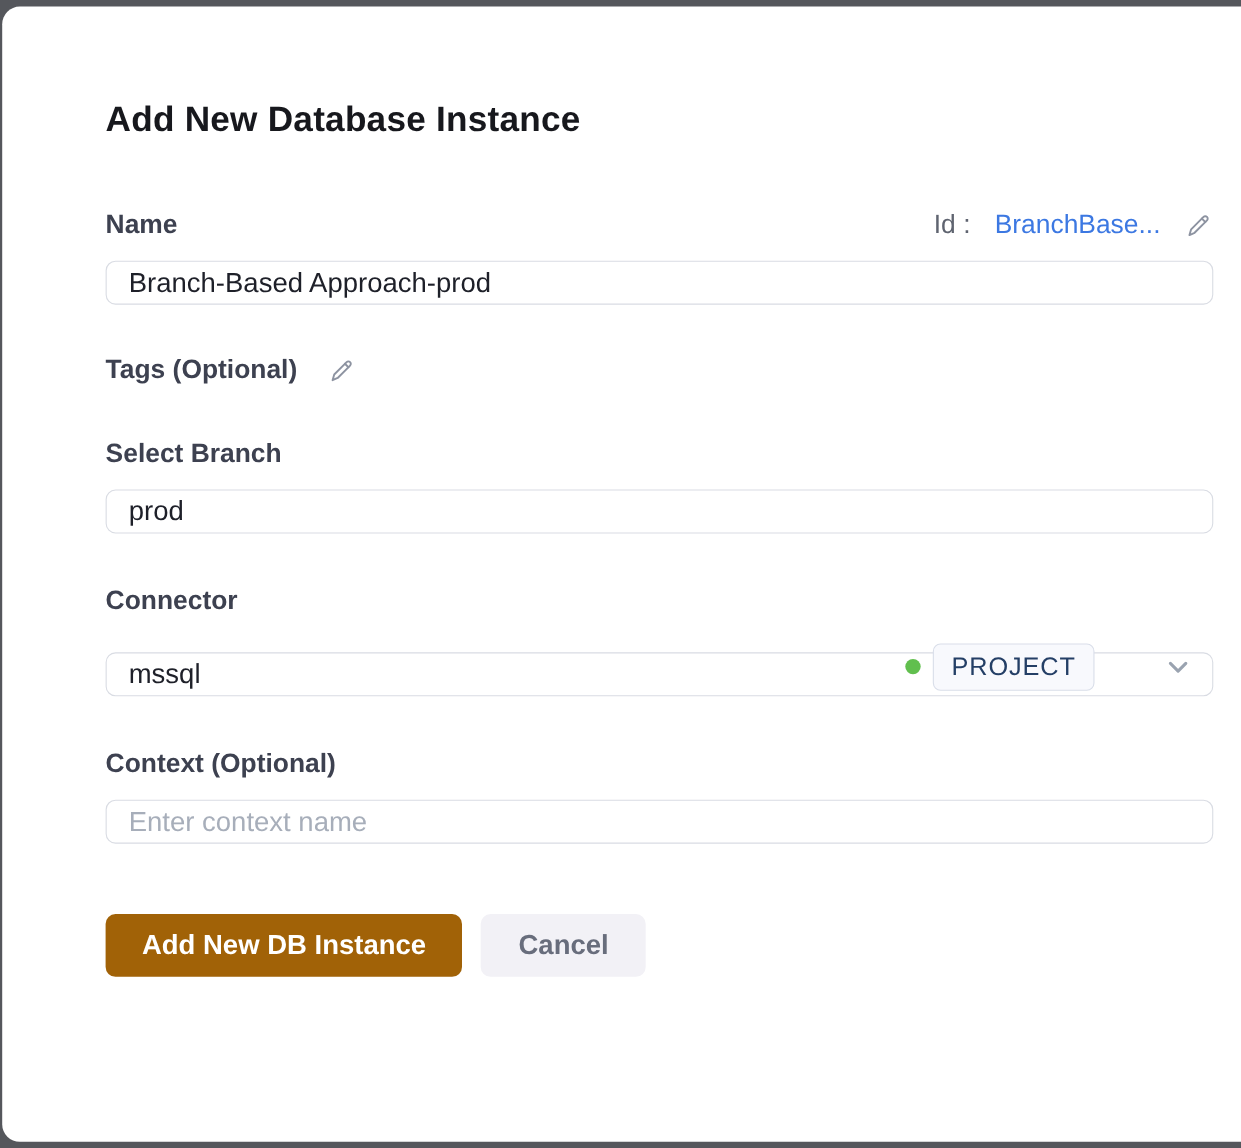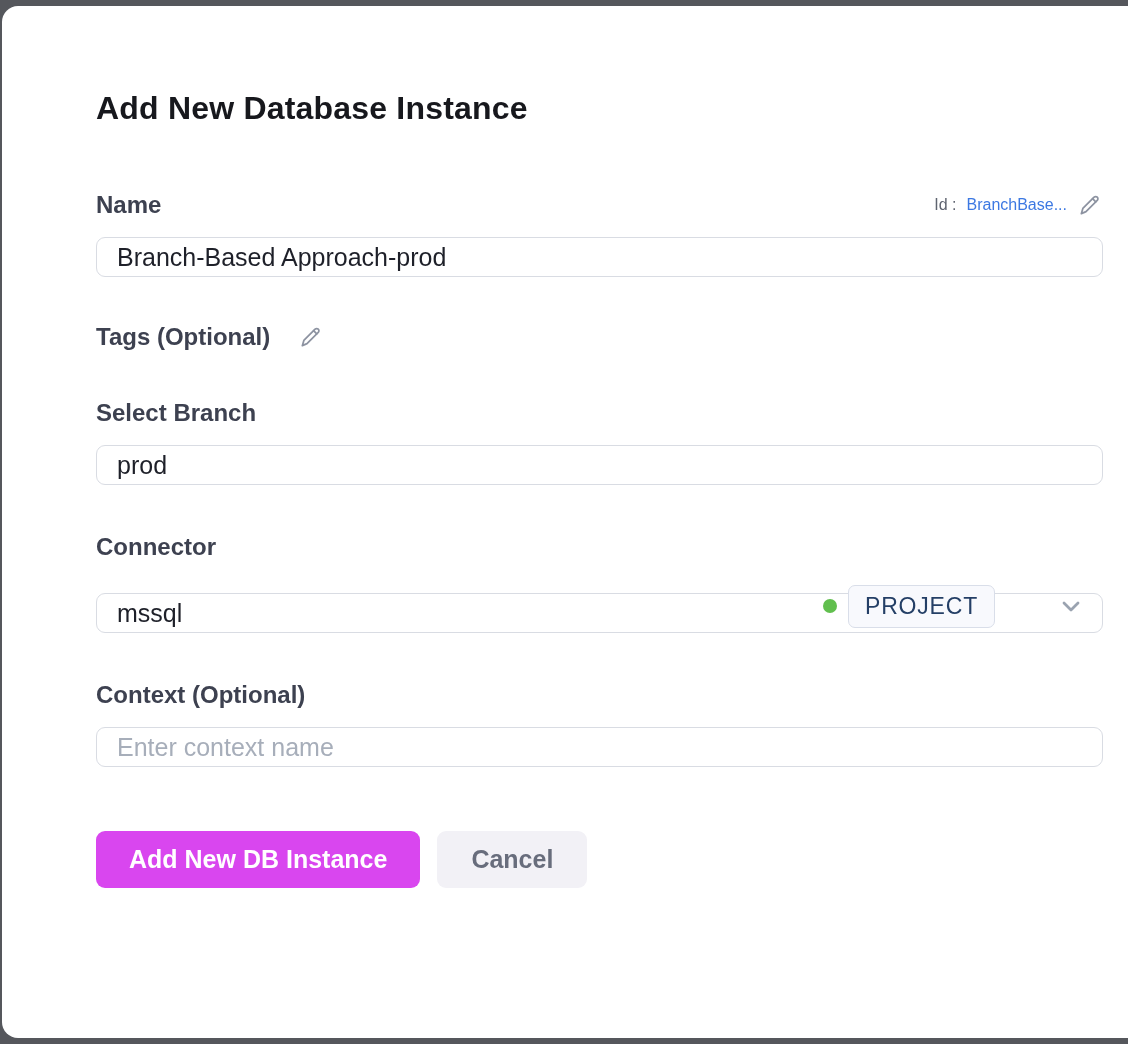--- a/index.html
+++ b/index.html
@@ -33,22 +33,22 @@
   }
   .row-between {
     display: flex;
     justify-content: space-between;
     align-items: center;
   }
   .name-row { margin-top: 64px; }
   .id-wrap {
     display: flex;
     align-items: center;
-    gap: 10px;
-    font-size: 16px;
+    gap: 22px;
+    font-size: 24px;
   }
   .id-prefix { color: #5f6470; font-weight: 500; }
   .id-link { color: #3c78e2; font-weight: 500; cursor: pointer; }
   .pencil { width: 26px; height: 26px; color: #8d93a1; cursor: pointer; flex: 0 0 auto; }
   .text-input {
     margin-top: 18px;
     width: 100%;
     height: 40px;
     border: 1px solid #d9dce3;
     border-radius: 9px;
@@ -106,21 +106,21 @@
   .btn {
     height: 57px;
     border: none;
     border-radius: 9px;
     font-family: "Liberation Sans", sans-serif;
     font-size: 25px;
     font-weight: 700;
     cursor: pointer;
   }
   .btn-primary {
-    background: #d946ef;
+    background: #a16207;
     color: #ffffff;
     padding: 0 33px;
   }
   .btn-cancel {
     background: #f2f1f6;
     color: #686d7c;
     padding: 0 34px;
   }
 </style>
 </head>

